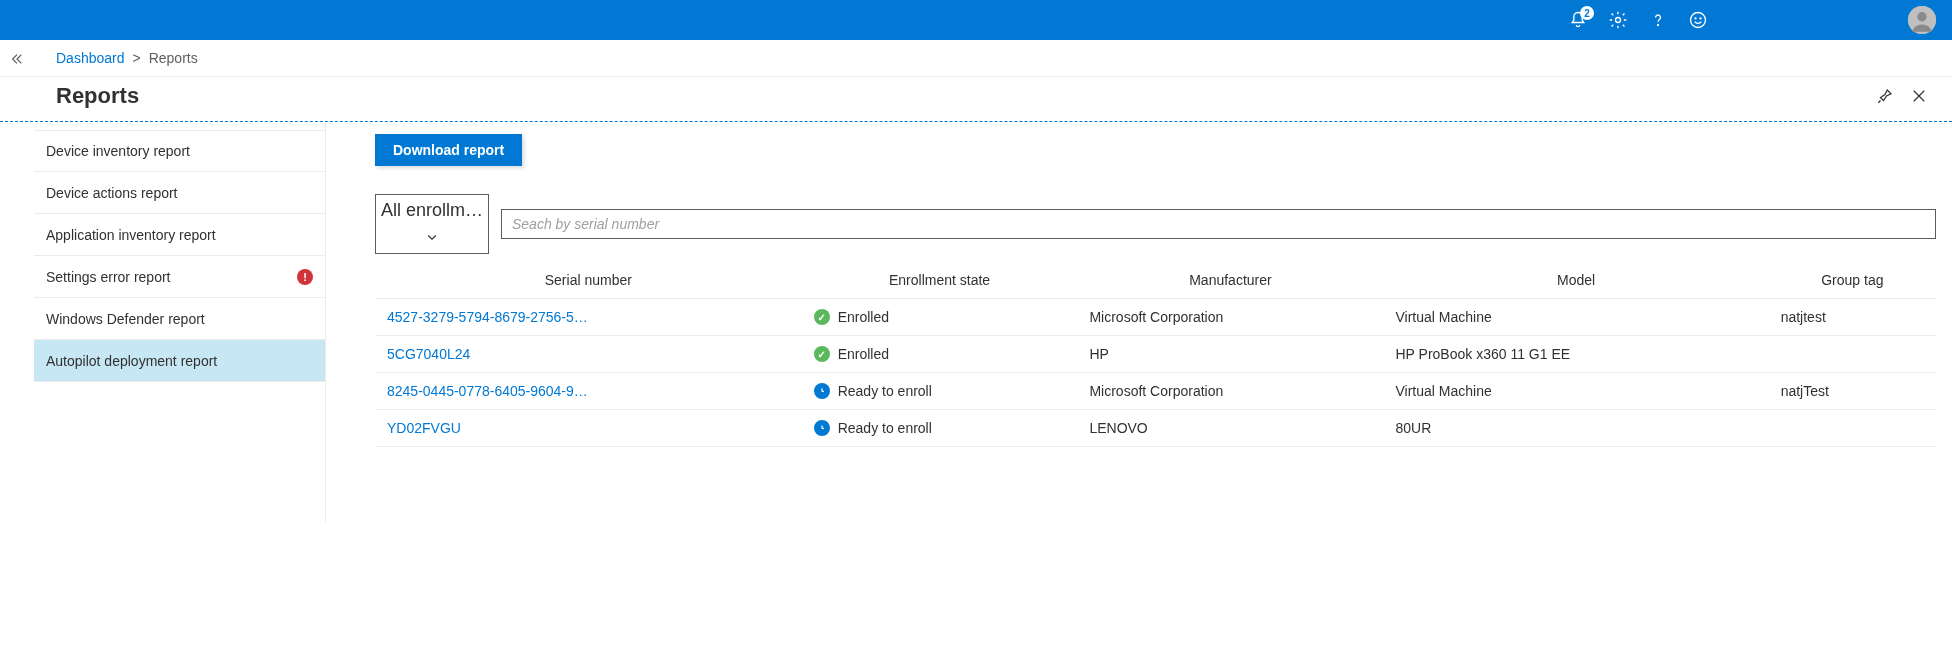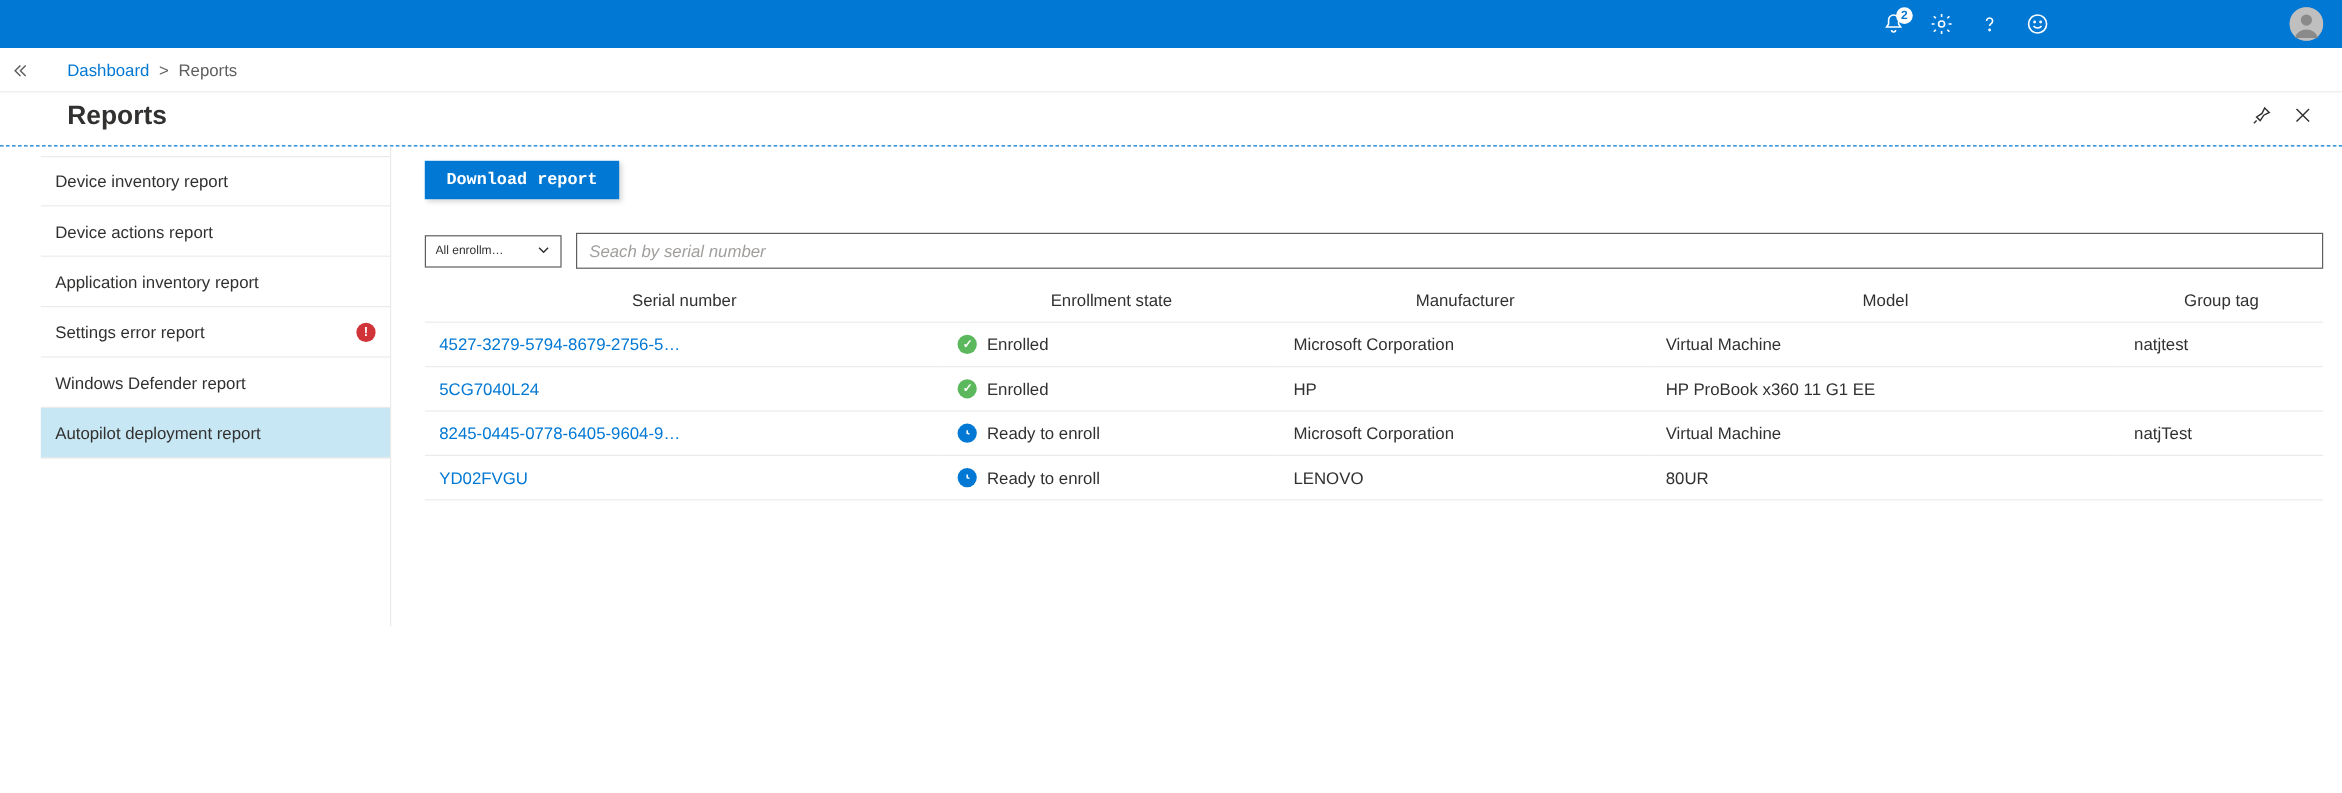--- a/index.html
+++ b/index.html
@@ -16,32 +16,32 @@
   .collapse-chevron { position: absolute; left: 10px; top: 12px; cursor: pointer; color: #605e5c; }
   .breadcrumb-link { color: #0078d4; cursor: pointer; }
   .breadcrumb-sep { margin: 0 8px; color: #605e5c; }
   .breadcrumb-current { color: #605e5c; }
 
   .title-bar { display: flex; align-items: center; justify-content: space-between; padding: 6px 24px 12px 56px; border-bottom: 1px dashed #0078d4; }
   .title-text { font-size: 22px; font-weight: 600; }
   .title-actions { display: flex; gap: 16px; align-items: center; }
   .title-actions .icon-btn { cursor: pointer; color: #323130; display: flex; }
 
-  .body { display: flex; min-height: 400px; }
+  .body { display: flex; min-height: 400px; gap: 21px; }
   .sidebar { width: 292px; border-right: 1px solid #edebe9; padding-top: 8px; margin-left: 34px; }
   .side-item { padding: 12px 12px; border-bottom: 1px solid #edebe9; border-top: 1px solid transparent; cursor: pointer; font-size: 14px; display: flex; align-items: center; justify-content: space-between; }
   .side-item:first-child { border-top: 1px solid #edebe9; }
   .side-item.active { background: #c7e7f4; }
   .error-icon { width: 16px; height: 16px; background: #d13438; border-radius: 50%; color: #fff; display: flex; align-items: center; justify-content: center; font-size: 11px; font-weight: bold; }
 
   .main { flex: 1; padding: 12px 16px 16px 28px; }
-  .download-btn { background: #0078d4; color: #fff; border: none; padding: 8px 18px; font-size: 14px; font-weight: 600; cursor: pointer; box-shadow: 2px 2px 4px rgba(0,0,0,0.15); font-family: Liberation Mono, monospace; }
+  .download-btn { background: #0078d4; color: #fff; border: none; padding: 8px 18px; font-size: 14px; font-weight: 600; cursor: pointer; box-shadow: 2px 2px 4px rgba(0,0,0,0.15); }
   
   .controls { display: flex; gap: 12px; margin-top: 28px; align-items: center; }
-  .filter-dd { border: 1px solid #605e5c; padding: 5px 8px; display: flex; align-items: center; gap: 6px; cursor: pointer; font-size: 10px; width: 114px; justify-content: space-between; white-space: nowrap; overflow: hidden; }
+  .filter-dd { border: 1px solid #605e5c; padding: 5px 8px; display: flex; align-items: center; gap: 6px; cursor: pointer; font-size: 18px; width: 114px; justify-content: space-between; white-space: nowrap; overflow: hidden; flex-direction: column; }
   .filter-dd span:first-child { overflow: hidden; text-overflow: ellipsis; }
   .search-box { flex: 1; border: 1px solid #605e5c; padding: 6px 10px; font-size: 14px; font-family: inherit; }
   .search-box::placeholder { color: #a19f9d; font-style: italic; }
 
   table { width: 100%; border-collapse: collapse; margin-top: 8px; }
   th { text-align: center; font-weight: 400; color: #323130; padding: 10px 12px; border-bottom: 1px solid #edebe9; font-size: 14px; }
   td { padding: 10px 12px; border-bottom: 1px solid #edebe9; font-size: 14px; vertical-align: middle; }
   td.serial { color: #0078d4; cursor: pointer; white-space: nowrap; overflow: hidden; text-overflow: ellipsis; max-width: 220px; }
   .state-cell { display: flex; align-items: center; gap: 8px; }
   .state-icon { width: 16px; height: 16px; border-radius: 50%; display: flex; align-items: center; justify-content: center; flex-shrink: 0; }

